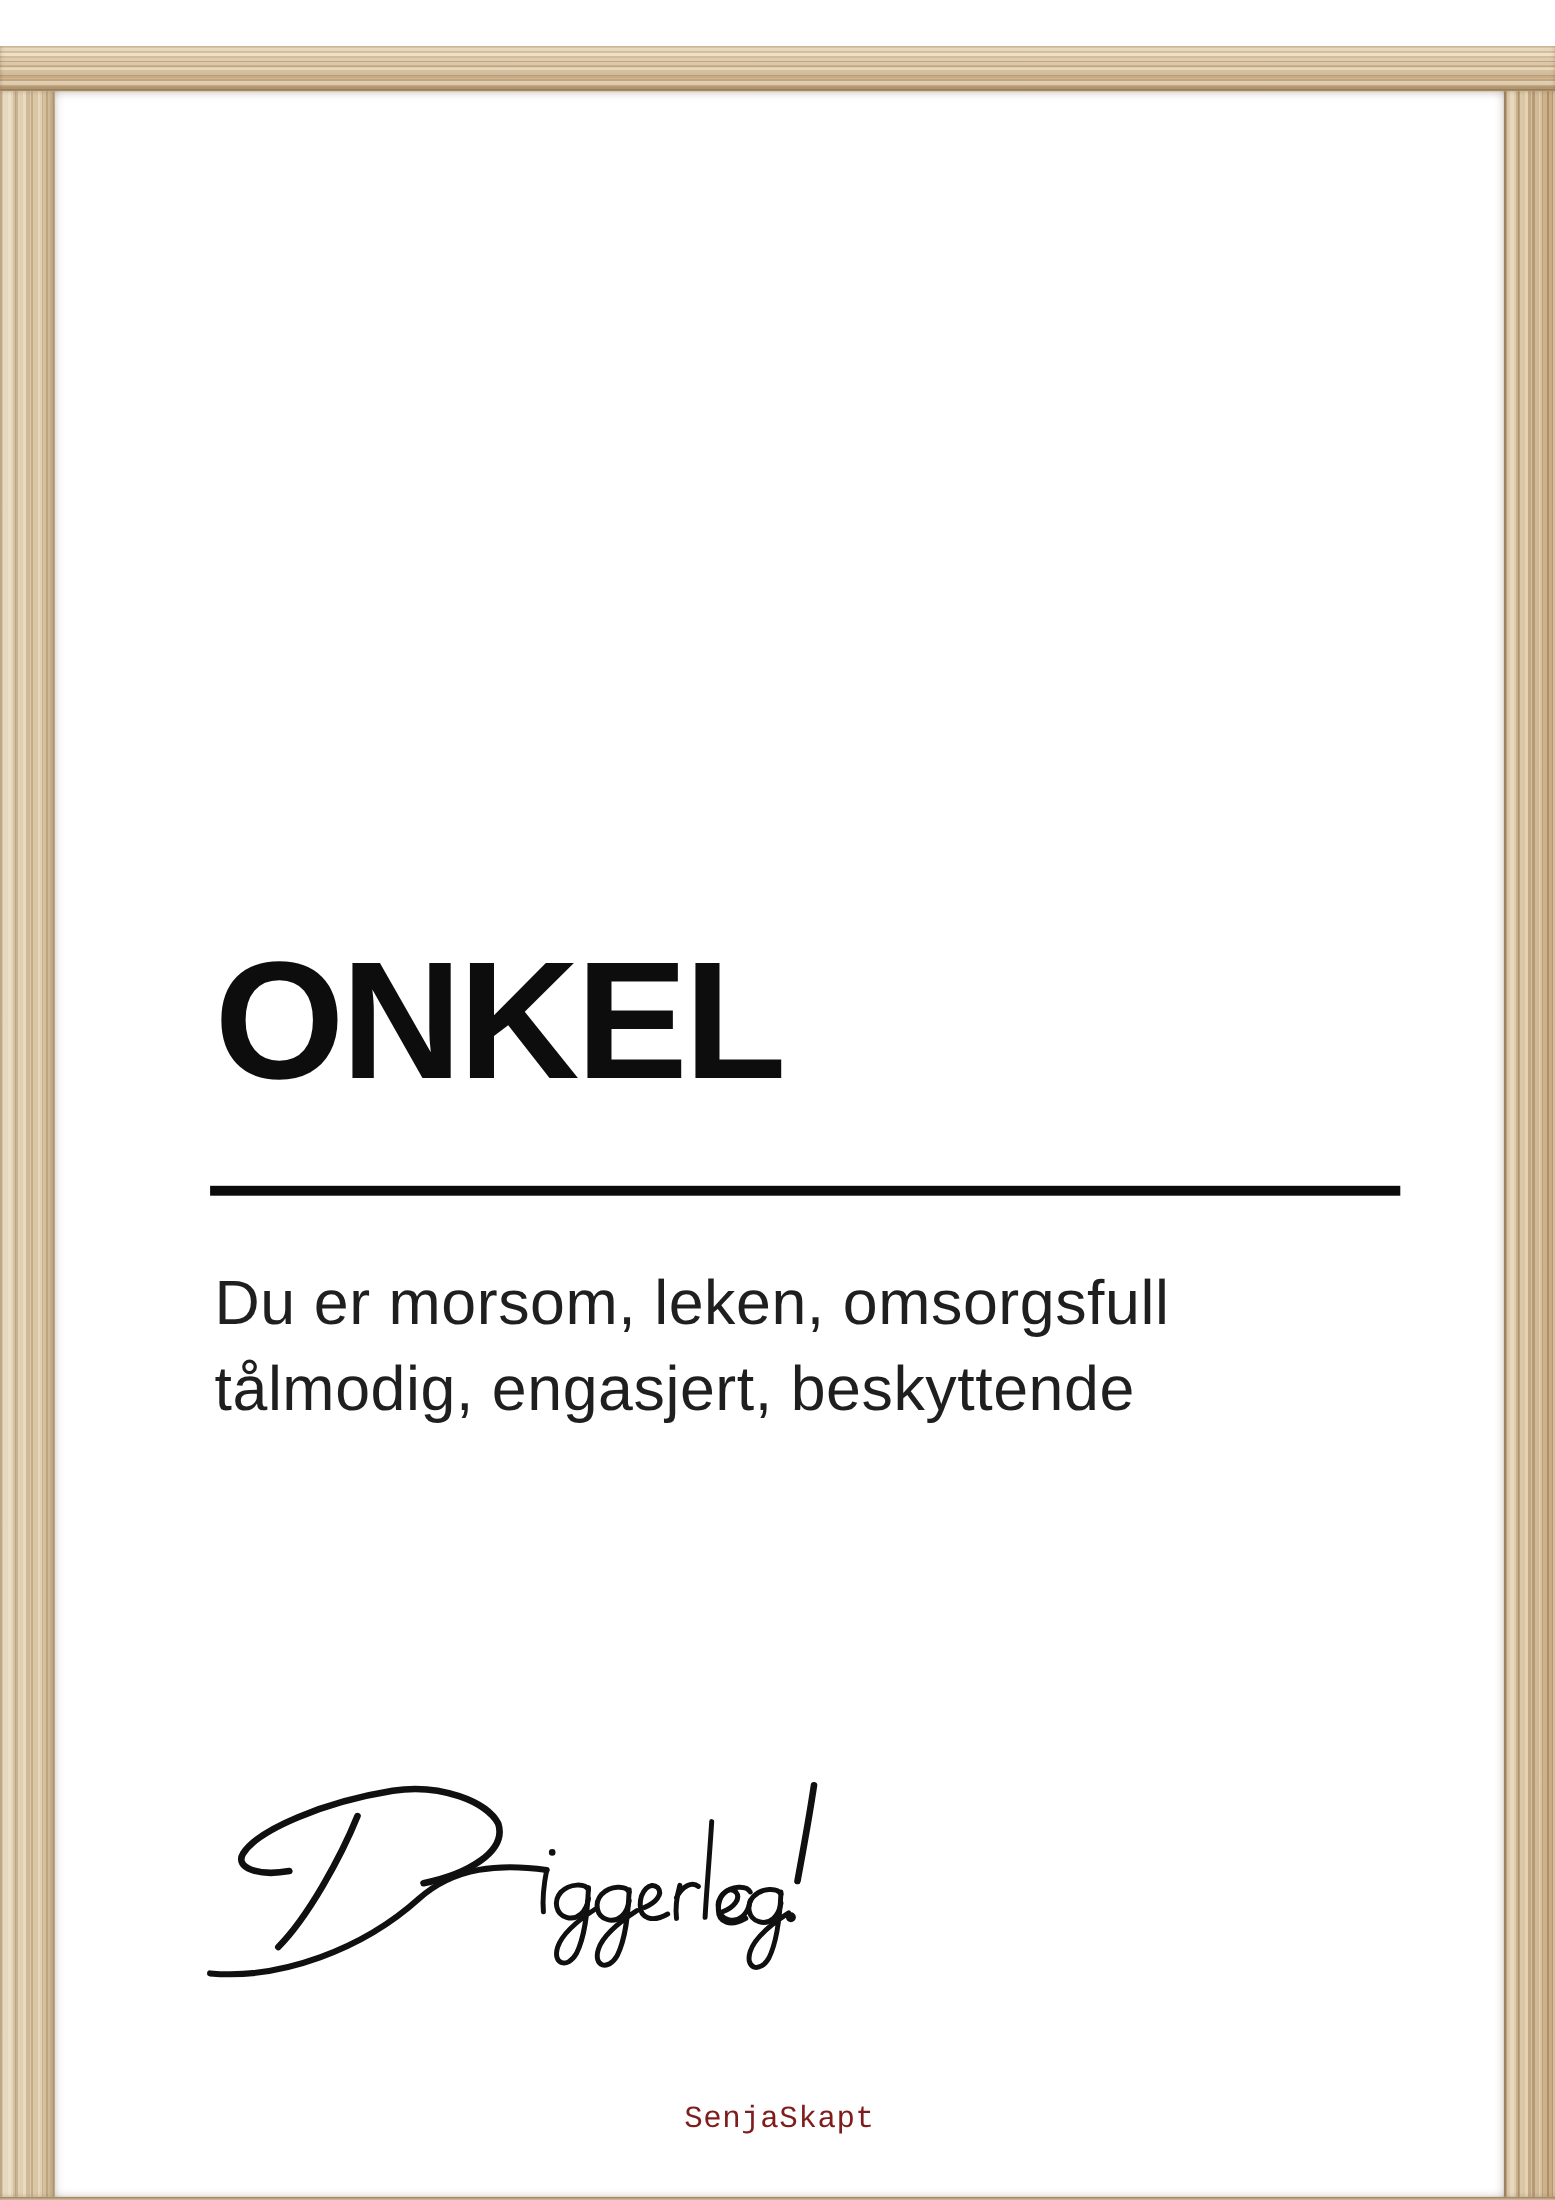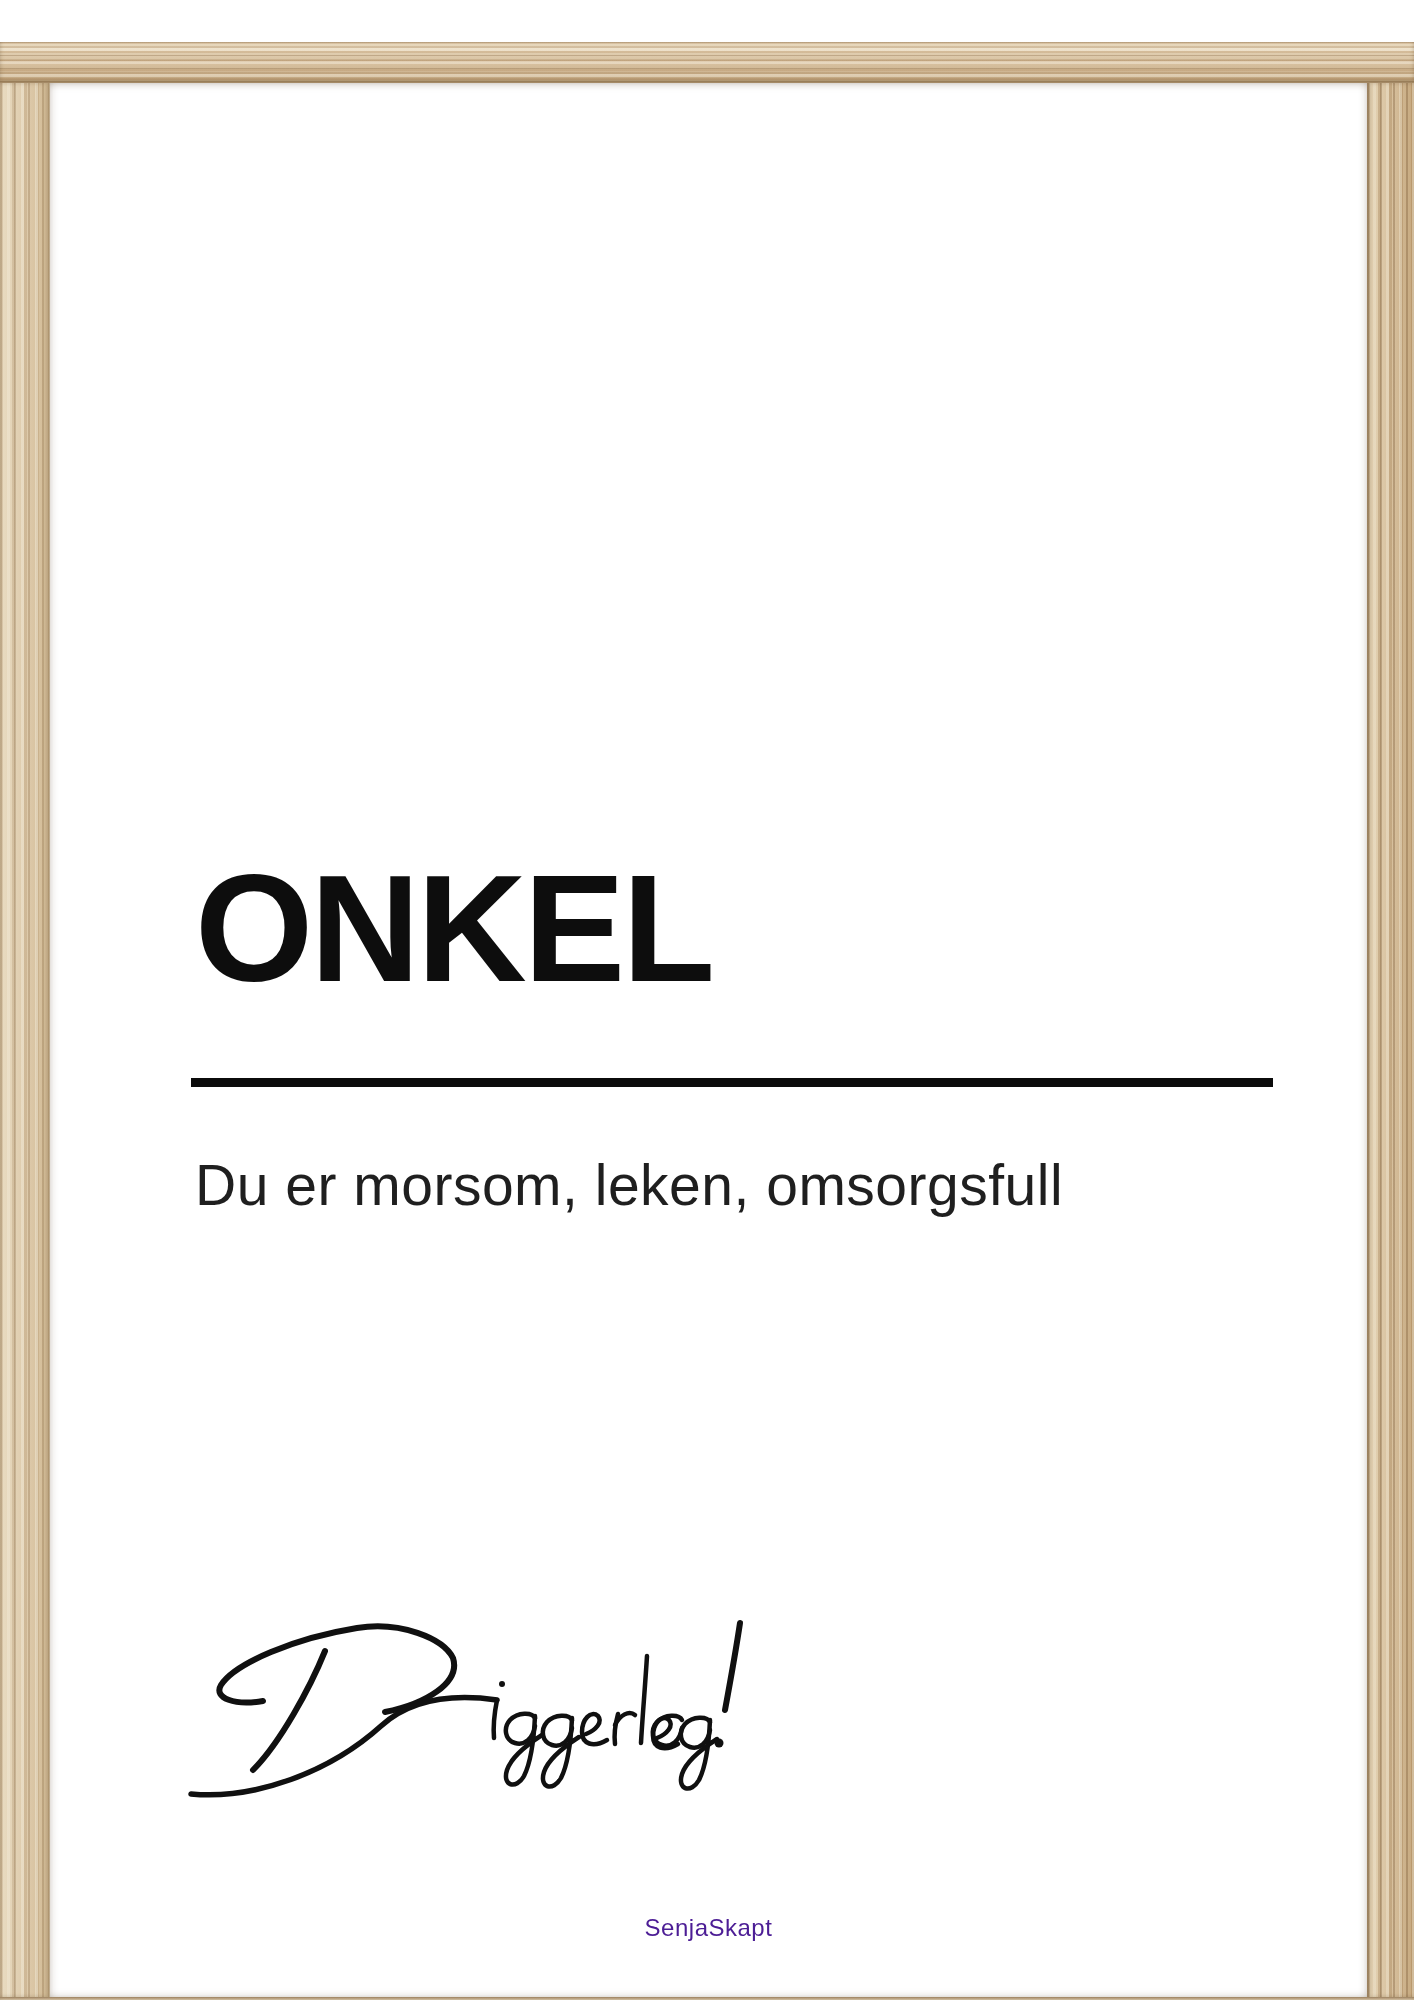--- a/index.html
+++ b/index.html
@@ -84,44 +84,45 @@
   }
   .description .line{display:block;}
   .signature{
     position:absolute;left:135px;top:1505px;
     width:570px;height:215px;
   }
   .brand{
     position:absolute;left:0;right:0;top:1828px;
     margin:0;
     text-align:center;
-    font-family:Liberation Sans, sans-serif;
-    font-size:24px;line-height:34px;
+    font-family:Liberation Mono, monospace;
+    font-size:28px;line-height:34px;
     letter-spacing:0.5px;
-    color:#4c1d95;
+    color:#7f1d1d;
   }
 </style>
 </head>
 <body>
 
 <div class="scene">
 
   <div class="bar bar-top"></div>
   <div class="bar bar-bottom"></div>
   <div class="bar bar-left"></div>
   <div class="bar bar-right"></div>
 
   <div class="poster">
 
     <h1 class="title">ONKEL</h1>
 
     <div class="divider"></div>
 
     <p class="description">
       <span class="line">Du er morsom, leken, omsorgsfull</span>
+      <span class="line">tålmodig, engasjert, beskyttende</span>
     </p>
 
     <svg class="signature" viewBox="0 0 570 215" role="img" xmlns="http://www.w3.org/2000/svg" aria-label="Digger deg!">
       <g fill="none" stroke="#101010" stroke-linecap="round" stroke-linejoin="round">
 
         <path stroke-width="6" d="M 78 113 C 50 118, 28 110, 36 97 C 50 75, 110 50, 172 40 C 215 33, 258 50, 268 70 C 276 95, 240 116, 200 124"></path>
 
         <path stroke-width="6" d="M 140 63 C 125 100, 95 155, 68 182"></path>
 
         <path stroke-width="5.5" d="M 6 206 C 70 212, 145 184, 196 138 C 228 109, 270 106, 312 112"></path>

